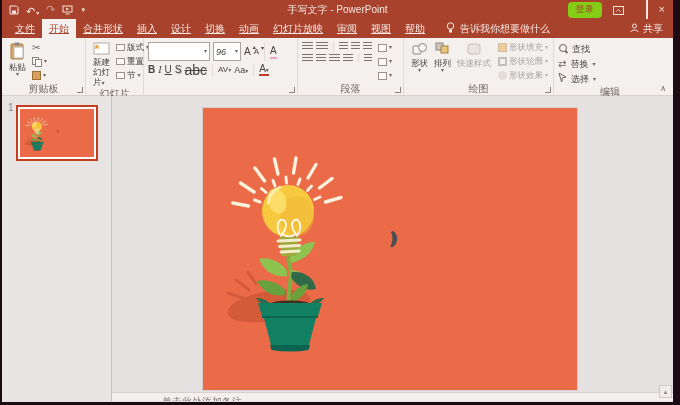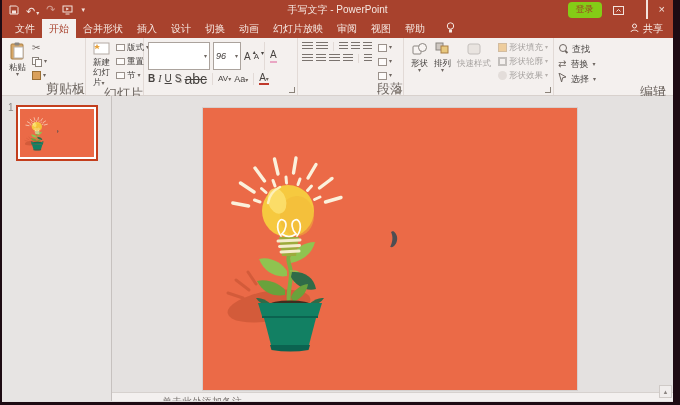--- a/index.html
+++ b/index.html
@@ -15,48 +15,48 @@
   .tinycaret { font-size:6px; color:#F3E3DD; margin-left:1px; }
   .wtitle { position:absolute; left:50%; transform:translateX(-50%); font-size:10px; color:#F6E8E2; white-space:nowrap; }
   .tbright { position:absolute; right:0; top:0; height:19px; display:flex; align-items:center; gap:11px; padding-right:8px; }
   .signin { background:#84cc16; color:#9E3A26; font-size:9px; padding:1.5px 8px; border-radius:4px; }
   .wbtn { color:#F3E3DD; font-size:11px; line-height:11px; }
   .minbar { width:8px; height:1px; background:#F3E3DD; }
   .maxbox { width:8px; height:7px; border:1px solid #F3E3DD; }
 
   
   .tabrow { height:19px; background:#A8422D; display:flex; align-items:stretch; padding-left:6px; }
-  .tab { font-size:10px; color:#F6E8E2; padding:0 7px; display:flex; align-items:center; white-space:nowrap; }
+  .tab { font-size:10px; color:#F6E8E2; padding:0 7px; display:flex; align-items:center; white-space:nowrap;text-decoration:underline; }
   .tab.active { background:#F4F0EE; color:#A8422D;text-align:center; }
   .tellme { display:flex; align-items:center; gap:5px; margin-left:14px; color:#F6E8E2; font-size:10px; white-space:nowrap; }
   .share { margin-left:auto; display:flex; align-items:center; gap:4px; color:#F6E8E2; font-size:10px; padding-right:10px; white-space:nowrap; }
 
   
   .ribbon { position:relative; height:58px; background:#F4F0EE; display:flex; border-bottom:1px solid #D8D1CD; }
   .rgroup { position:relative; border-right:1px solid #E2DAD6; display:flex; flex-direction:column; }
   .gbody { flex:1; display:flex; align-items:flex-start; padding:3px 3px 0 4px; }
-  .glabel { height:12px; font-size:13px; color:#6E6661; text-align:right; line-height:12px; }
+  .glabel { height:12px; font-size:10px; color:#6E6661; text-align:center; line-height:12px; }
   .launcher { position:absolute; right:2px; bottom:2px; width:6px; height:6px;
               border-right:1px solid #8A8279; border-bottom:1px solid #8A8279; }
   .bigbtn { display:flex; flex-direction:column; align-items:center; font-size:8.5px; color:#474340; padding:1px 3px; line-height:10px; }
   .caret { font-size:6px; color:#6E6661; line-height:5px; }
   .mcol { display:flex; flex-direction:column; justify-content:flex-start; gap:1px; margin-left:3px; }
   .mrow { display:flex; align-items:center; gap:2px; font-size:8.5px; color:#474340; height:13px; white-space:nowrap; }
   .disabled { opacity:.45; }
   .gly9 { font-size:10px; color:#6E6661; line-height:10px; }
   .ic-box { border:1px solid #9A918B; background:#FDFBFA; }
   .ic-lines { width:12px; height:9px;
               background:repeating-linear-gradient(to bottom,#7A736E 0 1px,transparent 1px 3px); }
   .ic-sq { width:9px; height:9px; }
   .vsep { width:1px; background:#E2DAD6; align-self:stretch; margin:0 2px; }
 
   
   .fontrows { display:flex; flex-direction:column; gap:3px; width:100%; padding-top:1px; }
   .frow { display:flex; align-items:center; gap:3px; }
-  .combo { height:28px; border:1px solid #ABA39D; background:#FFFFFF; display:flex; align-items:center;
+  .combo { height:19px; border:1px solid #ABA39D; background:#FFFFFF; display:flex; align-items:center;
            justify-content:space-between; font-size:9px; color:#3F3A38; padding:0 2px;font-style:italic; }
   .fmt { font-size:10px; color:#474340; line-height:12px; }
   .bigA { position:relative; font-size:10px; color:#474340; }
   .bigA .sup { position:absolute; top:-3px; right:-5px; font-size:6px; }
   .fcolorA { border-bottom:2px solid #C0392B; line-height:10px; font-size:10px; color:#474340; }
 
   
   .erow { display:flex; align-items:center; gap:4px; font-size:9px; color:#474340; height:14px; }
   .mag { position:relative; width:10px; height:10px; }
   .mag::before { content:""; position:absolute; left:1px; top:0; width:6px; height:6px; border:1.4px solid #6E6661; border-radius:50%; }
@@ -127,20 +127,21 @@
     <span class="tab">审阅</span>
     <span class="tab">视图</span>
     <span class="tab">帮助</span>
     <span class="tellme">
       <span>
         <svg width="9" height="12" viewBox="0 0 9 12">
             <circle cx="4.5" cy="4" r="3.2" fill="none" stroke="#F6E8E2"></circle>
             <rect x="3" y="7.5" width="3" height="3" fill="#F6E8E2"></rect>
           </svg>
       </span>
+      <span>告诉我你想要做什么</span>
     </span>
     <span class="share">
       <span>
         <svg width="9" height="10" viewBox="0 0 9 10">
             <circle cx="4.5" cy="3" r="2" fill="none" stroke="#F6E8E2"></circle>
             <path d="M1,9 C1,6.5 8,6.5 8,9" fill="none" stroke="#F6E8E2"></path>
           </svg>
       </span>
       <span>共享</span>
     </span>
@@ -328,20 +329,21 @@
               <span>形状轮廓</span>
               <span class="caret">▾</span>
             </div>
           <div class="mrow">
               <span class="ic-sq" style="border-radius:50%;background:#CFC8C2"></span>
               <span>形状效果</span>
               <span class="caret">▾</span>
             </div>
         </div>
       </div>
+      <div class="glabel"><span>绘图</span></div>
       <span class="launcher"></span>
     </div>
 
     <div class="rgroup" style="width:112px;border-right:none">
       <div class="gbody">
         <div class="fontrows" style="gap:1px">
           <div class="erow">
               <span class="mag"></span>
               <span>查找</span>
             </div>

